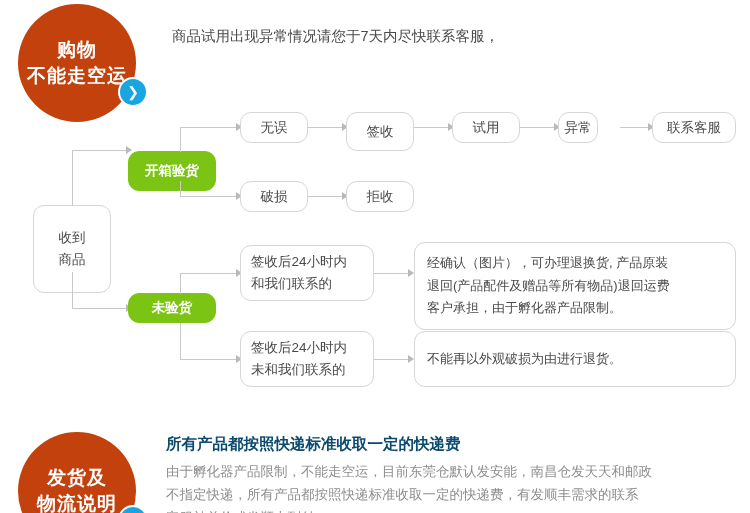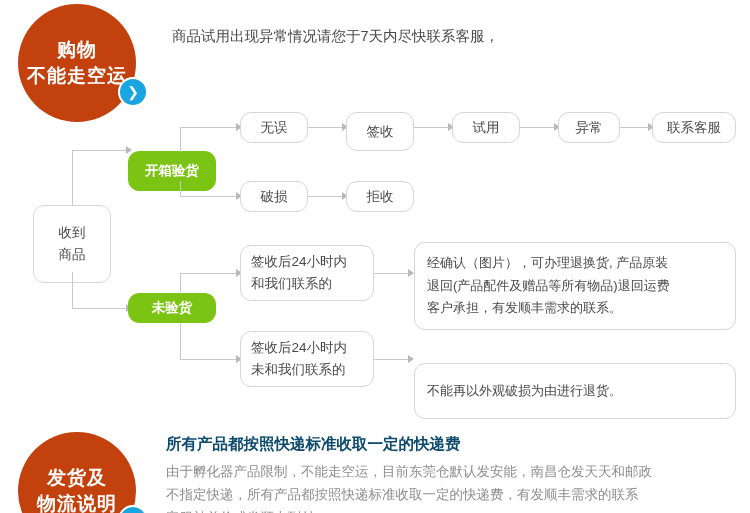--- a/index.html
+++ b/index.html
@@ -169,21 +169,21 @@
   <div class="badge" id="badge-top">
     <span>购物</span>
     <span>不能走空运</span>
   </div>
   <div class="badge-arrow" id="badge-top-arrow">❯</div>
 
   <div class="head-text">
     <div>商品试用出现异常情况请您于7天内尽快联系客服，</div>
   </div>
 
-  <div class="box" style="left:33px; top:205px; width:78px; height:78px;">
+  <div class="box" style="left:33px; top:205px; width:78px; height:88px;">
     <div class="lines" style="text-align:center;">
       <span>收到</span>
       <span>商品</span>
     </div>
   </div>
 
   <div class="ln v" style="left:72px; top:150px; height:56px;"></div>
   <div class="ln h" style="left:72px; top:150px; width:56px;"></div>
   <div class="arrowhead" style="left:126px; top:146px;"></div>
 
@@ -218,21 +218,21 @@
   </div>
   <div class="ln h" style="left:414px; top:127px; width:36px;"></div>
   <div class="arrowhead" style="left:448px; top:123px;"></div>
 
   <div class="box" style="left:452px; top:112px; width:68px; height:31px;">
     <span>试用</span>
   </div>
   <div class="ln h" style="left:520px; top:127px; width:36px;"></div>
   <div class="arrowhead" style="left:554px; top:123px;"></div>
 
-  <div class="box" style="left:558px; top:112px; width:62px; height:31px;">
+  <div class="box" style="left:558px; top:112px; width:40px; height:31px;">
     <span>异常</span>
   </div>
   <div class="ln h" style="left:620px; top:127px; width:30px;"></div>
   <div class="arrowhead" style="left:648px; top:123px;"></div>
 
   <div class="box" style="left:652px; top:112px; width:84px; height:31px;">
     <span>联系客服</span>
   </div>
 
   <div class="box" style="left:240px; top:181px; width:68px; height:31px;">
@@ -259,34 +259,34 @@
       <span>和我们联系的</span>
     </div>
   </div>
   <div class="ln h" style="left:374px; top:273px; width:36px;"></div>
   <div class="arrowhead" style="left:408px; top:269px;"></div>
 
   <div class="box para" style="left:414px; top:242px; width:322px; height:88px;">
     <div class="lines">
       <span>经确认（图片），可办理退换货, 产品原装</span>
       <span>退回(产品配件及赠品等所有物品)退回运费</span>
-      <span>客户承担，有发顺丰需求的联系。</span>
+      <span>客户承担，由于孵化器产品限制。</span>
     </div>
   </div>
 
   <div class="box multiline" style="left:240px; top:331px; width:134px; height:56px;">
     <div class="lines">
       <span>签收后24小时内</span>
       <span>未和我们联系的</span>
     </div>
   </div>
   <div class="ln h" style="left:374px; top:359px; width:36px;"></div>
   <div class="arrowhead" style="left:408px; top:355px;"></div>
 
-  <div class="box para" style="left:414px; top:331px; width:322px; height:56px;margin-top:32px;">
+  <div class="box para" style="left:414px; top:331px; width:322px; height:56px;">
     <div class="lines">
       <span>不能再以外观破损为由进行退货。</span>
     </div>
   </div>
 
   <div class="badge" id="badge-bottom">
     <span>发货及</span>
     <span>物流说明</span>
   </div>
   <div class="badge-arrow" id="badge-bottom-arrow">❯</div>

